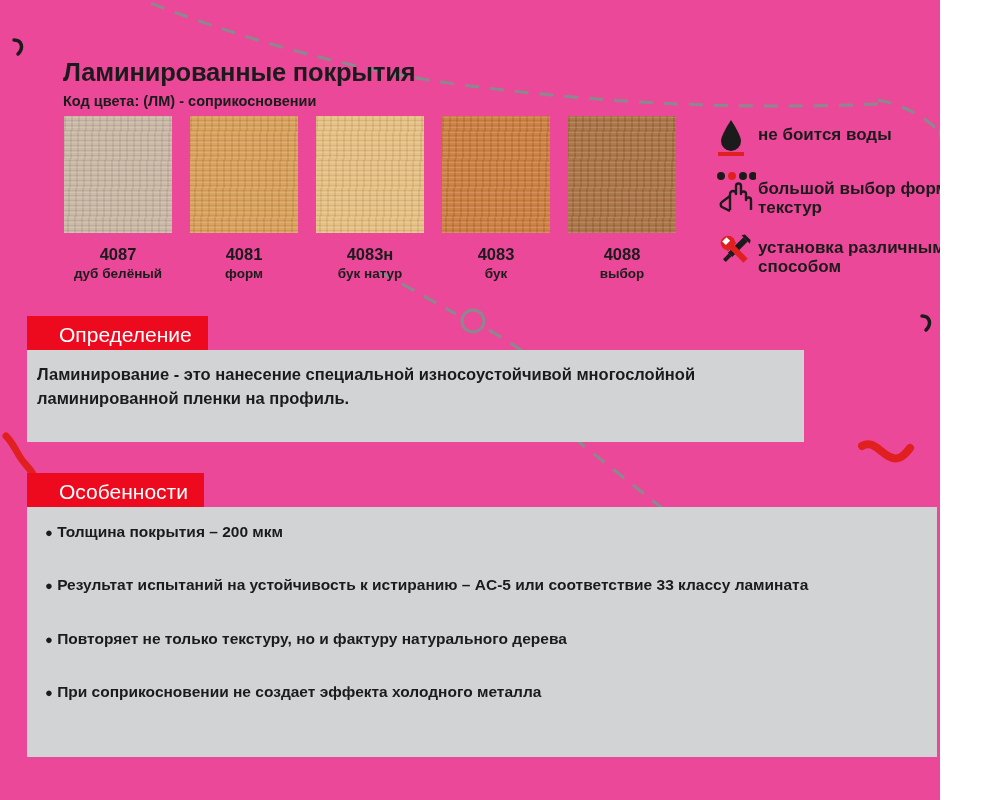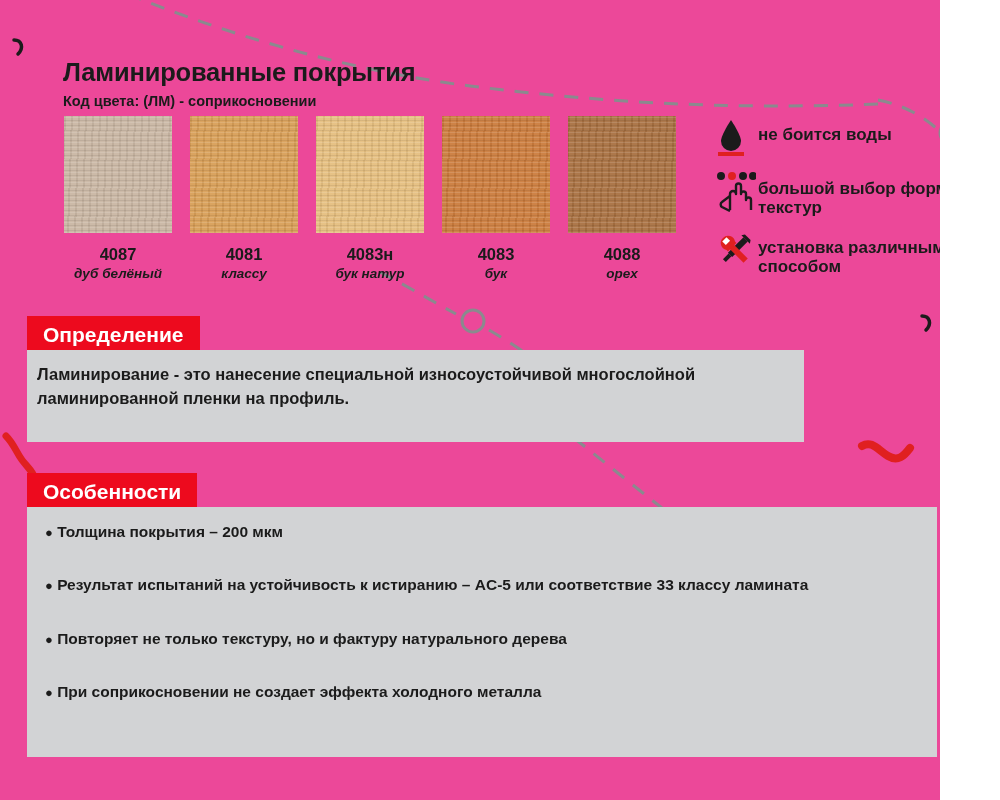--- a/index.html
+++ b/index.html
@@ -103,21 +103,20 @@
     white-space: nowrap;
   }
   .swatch-name {
     text-align: center;
     font-size: 13.5px;
     font-weight: bold;
     color: #1b1b1b;
     margin-top: 2px;
     line-height: 1.15;
     white-space: nowrap;
-    font-style: italic;
   }
 
   
   .features {
     position: absolute;
     left: 716px;
     top: 116px;
     width: 270px;
   }
   .feature-row {
@@ -140,22 +139,22 @@
     line-height: 1.12;
     padding-top: 9px;
   }
 
   
   .section-tag {
     position: absolute;
     background: #ed0a1e;
     color: #ffffff;
     font-size: 21px;
-    font-weight: bold;
-    padding: 7px 16px 9px 16px;
+    font-weight: normal;
+    padding: 7px 16px 9px 32px;
     line-height: 1.1;
     white-space: nowrap;
   }
   .panel {
     position: absolute;
     background: #d2d3d5;
   }
 
   .definition-text {
     position: absolute;
@@ -218,36 +217,36 @@
 
   <div class="swatch-row">
     <div class="swatch-cell">
       <div class="swatch-chip" style="background-color:#C9B6A3;"></div>
       <div class="swatch-code">4087</div>
       <div class="swatch-name">дуб белёный</div>
     </div>
     <div class="swatch-cell">
       <div class="swatch-chip" style="background-color:#D89E56;"></div>
       <div class="swatch-code">4081</div>
-      <div class="swatch-name">классу</div>
+      <div class="swatch-name">форм</div>
     </div>
     <div class="swatch-cell">
       <div class="swatch-chip" style="background-color:#E5BE7E;"></div>
       <div class="swatch-code">4083н</div>
       <div class="swatch-name">бук натур</div>
     </div>
     <div class="swatch-cell">
       <div class="swatch-chip" style="background-color:#CB7B3C;"></div>
       <div class="swatch-code">4083</div>
       <div class="swatch-name">бук</div>
     </div>
     <div class="swatch-cell">
       <div class="swatch-chip" style="background-color:#A87040;"></div>
       <div class="swatch-code">4088</div>
-      <div class="swatch-name">орех</div>
+      <div class="swatch-name">выбор</div>
     </div>
   </div>
 
   <div class="features">
 
     <div class="feature-row">
       <div class="feature-icon">
         <svg width="30" height="42" viewBox="0 0 30 42">
           <path d="M15 4 C 15 4, 5 19, 5 25 A 10 10 0 0 0 25 25 C 25 19, 15 4, 15 4 Z" fill="#1B1B1B"></path>
           <rect x="2" y="36" width="26" height="4" fill="#E02020"></rect>

